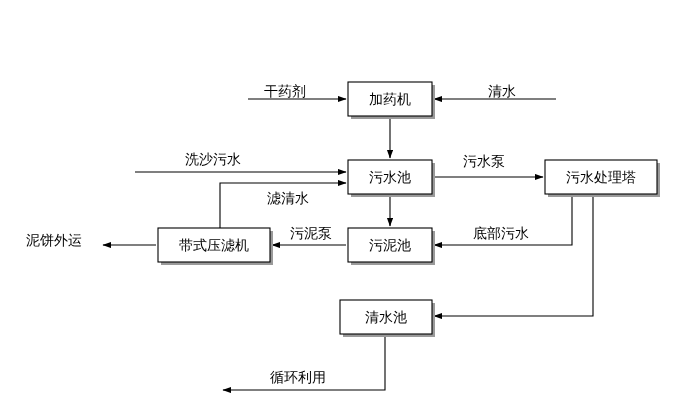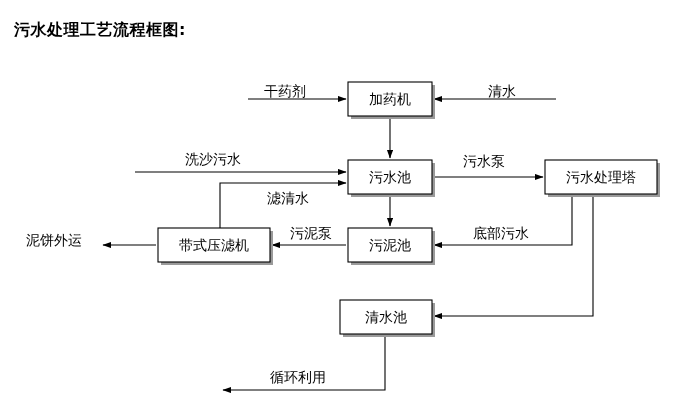--- a/index.html
+++ b/index.html
@@ -71,21 +71,20 @@
     stroke: #000000;
     stroke-width: 1.1;
     fill: none;
   }
 </style>
 </head>
 <body>
 
 <div id="page">
 
-  <div id="title">污水处理工艺流程框图:</div>
 
   <svg id="flow" viewBox="0 0 700 420">
     <defs>
       <marker id="arrow" markerWidth="9" markerHeight="9" refX="8.4" refY="3.2" orient="auto" markerUnits="userSpaceOnUse">
         <path d="M0,0 L9,3.2 L0,6.4 z" fill="#000000"></path>
       </marker>
     </defs>
 
     <line class="conn" x1="248" y1="99" x2="346" y2="99" marker-end="url(#arrow)"></line>
 

